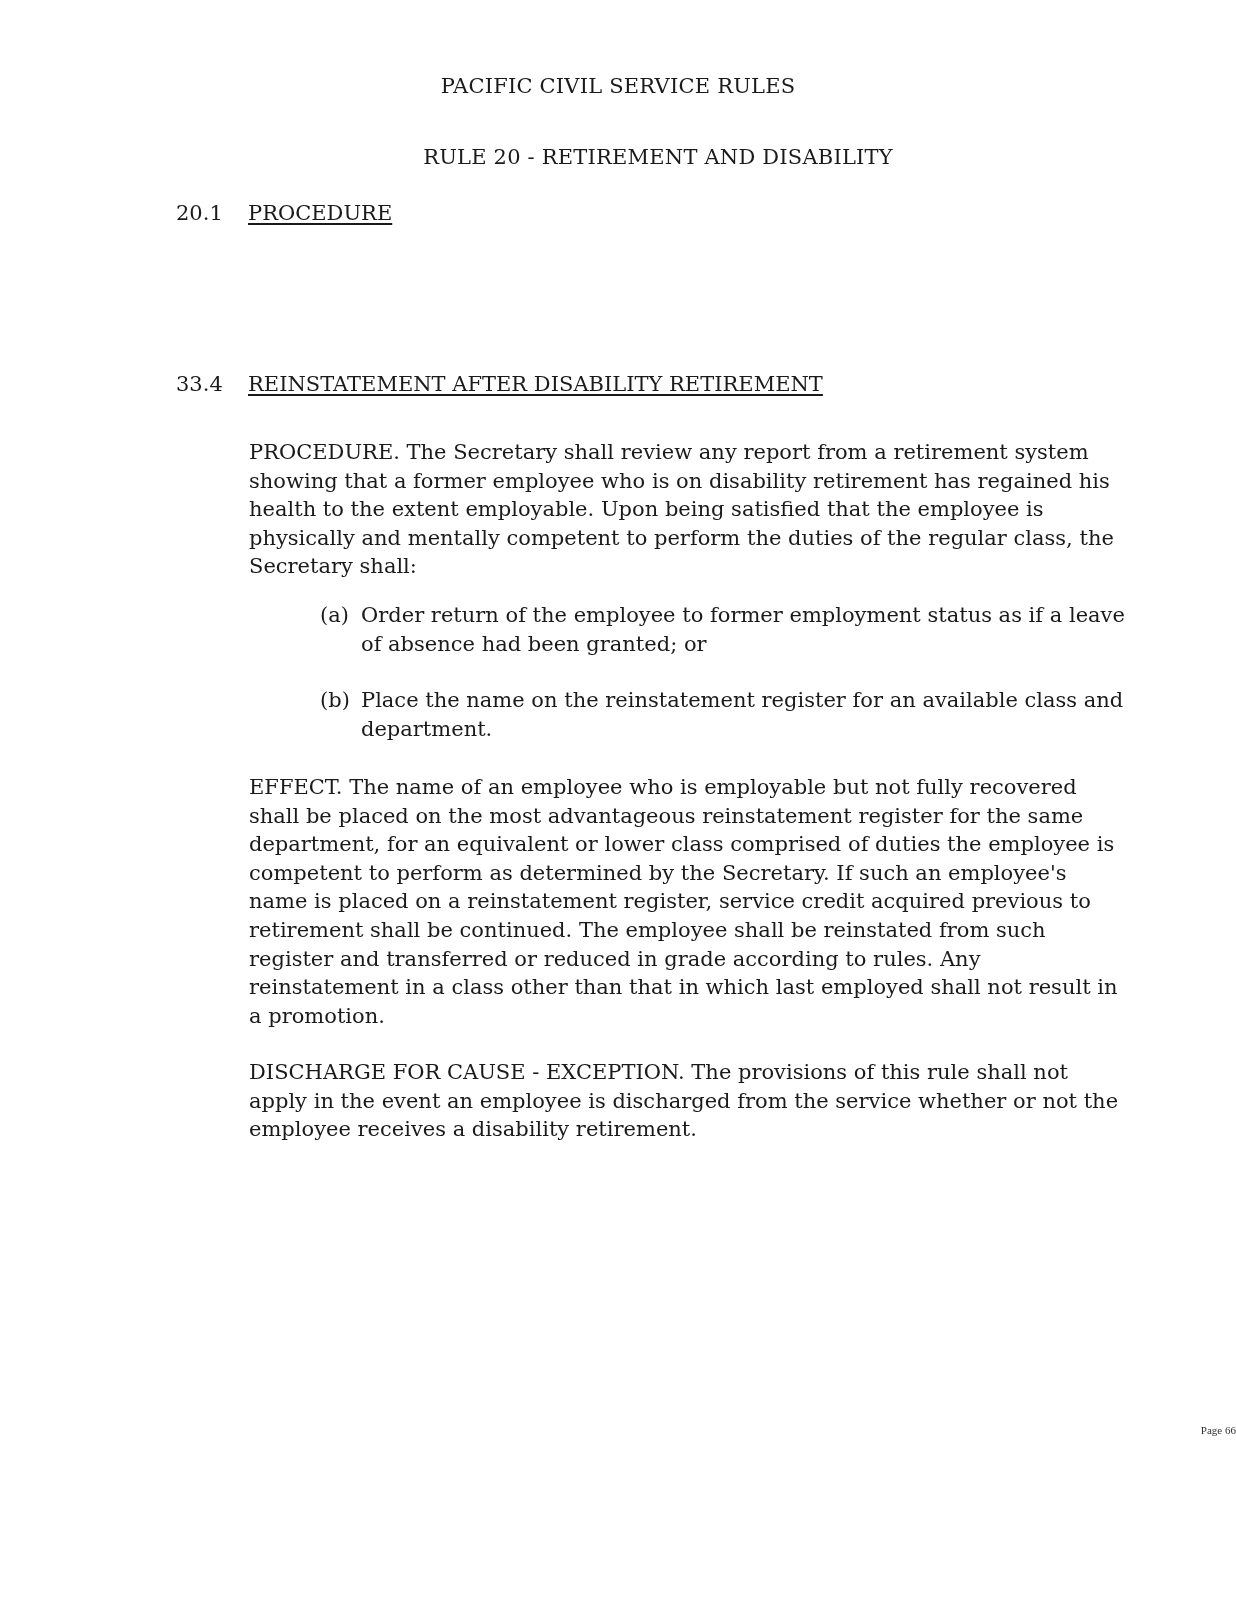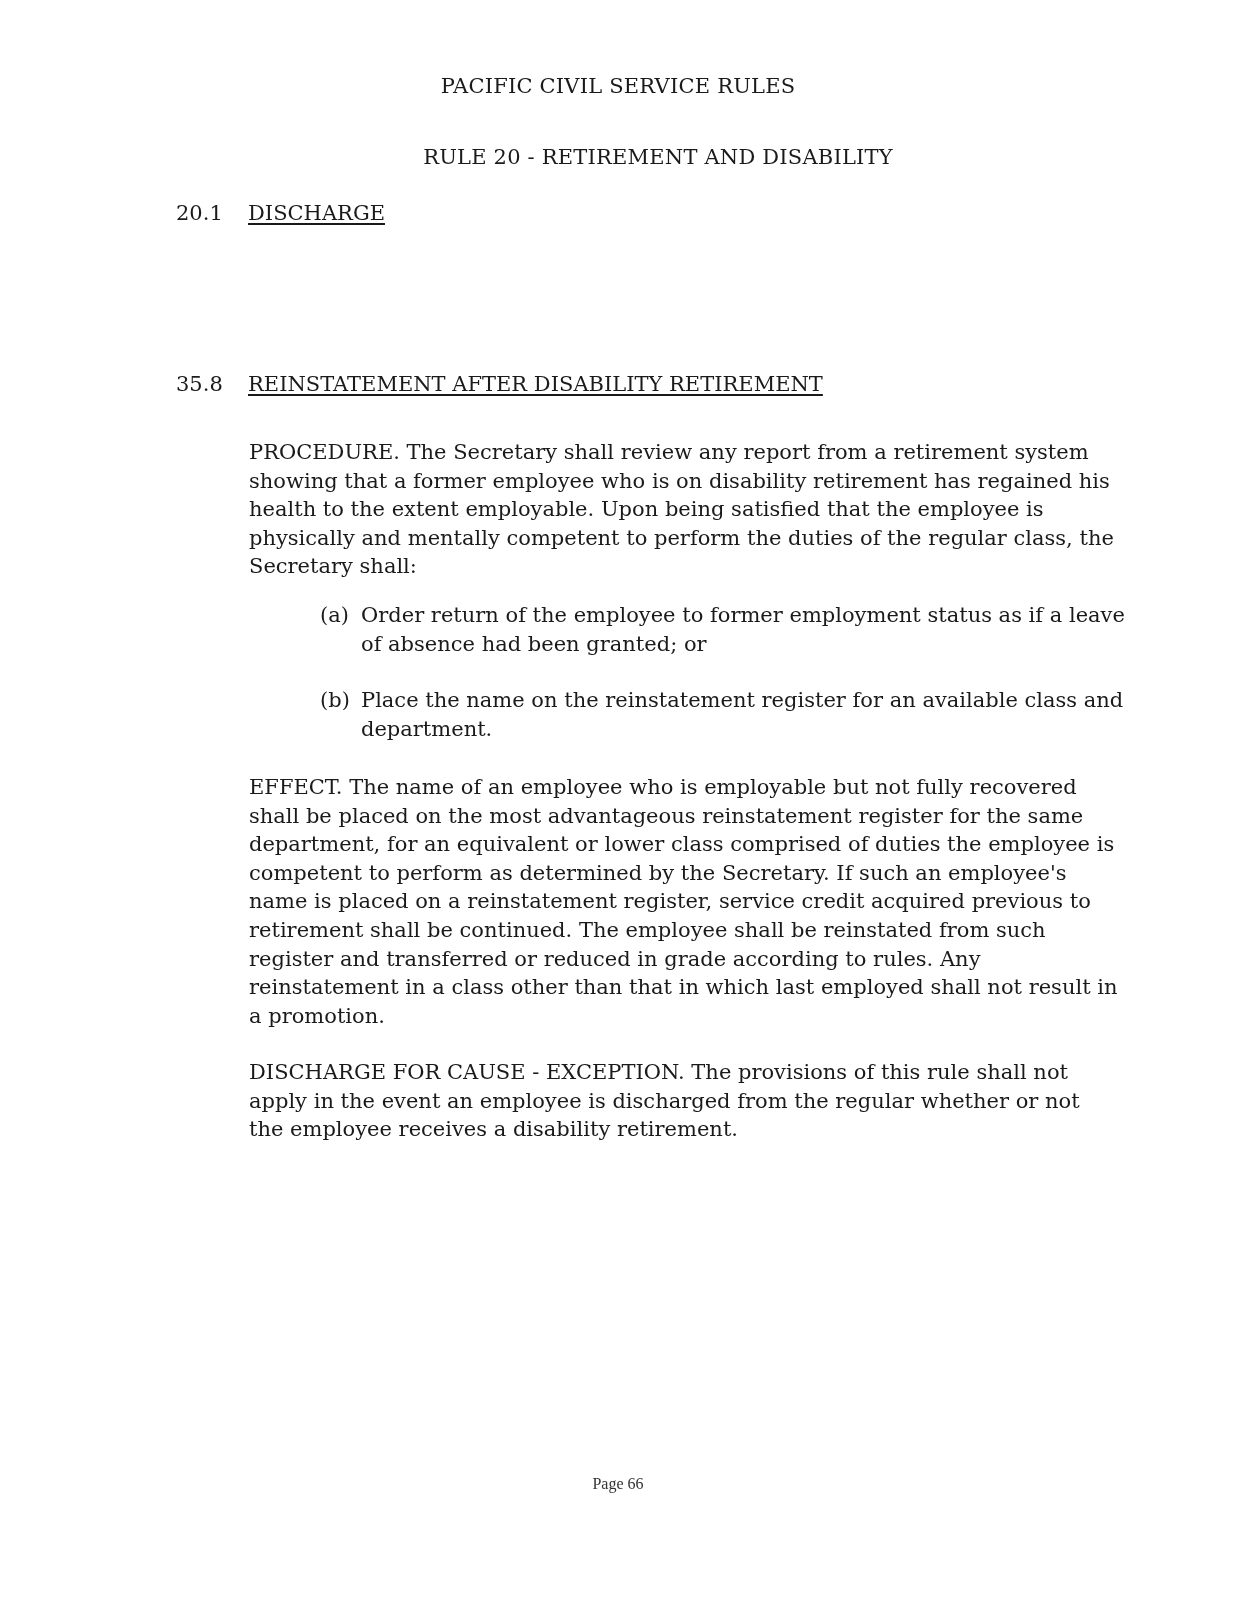--- a/index.html
+++ b/index.html
@@ -24,46 +24,46 @@
     position: absolute; left: 249px; width: 870px;
     font-size: 21px; line-height: 28.6px; margin: 0;
   }
   .item {
     position: absolute; left: 320px; width: 790px;
     font-size: 21px; line-height: 28.6px; margin: 0;
     padding-left: 41px; text-indent: -41px;
   }
   .item-label { display: inline-block; width: 41px; text-indent: 0; }
   .footer {
-    position: absolute; top: 1475px; left: 0; width: 1236px; text-align: center;
-    font-size: 16px; color: #333;
+    position: absolute; top: 1424px; left: 0; width: 1236px; text-align: right;
+    font-size: 11px; color: #333;
     font-family: "Liberation Serif", serif;
   }
 </style>
 </head>
 <body>
 
 <div class="page">
 
   <div class="doc-header title1">PACIFIC CIVIL SERVICE RULES</div>
   <div class="doc-header title2">RULE 20 - RETIREMENT AND DISABILITY</div>
 
   <div class="section-head" style="top:201px;">
-    <span class="section-num">20.1</span><span class="section-title">DISCHARGE</span>
+    <span class="section-num">20.1</span><span class="section-title">PROCEDURE</span>
   </div>
 
 
   <div class="section-head" style="top:372px;">
-    <span class="section-num">35.8</span><span class="section-title">REINSTATEMENT AFTER DISABILITY RETIREMENT</span>
+    <span class="section-num">33.4</span><span class="section-title">REINSTATEMENT AFTER DISABILITY RETIREMENT</span>
   </div>
 
   <p class="para" style="top:438px;">PROCEDURE.  The Secretary shall review any report from a retirement system showing that a former employee who is on disability retirement has regained his health to the extent employable.  Upon being satisfied that the employee is physically and mentally competent to perform the duties of the regular class, the Secretary shall:</p>
 
   <p class="item" style="top:686px;"><span class="item-label">(b)</span><span>Place the name on the reinstatement register for an available class and department.</span></p>
 
   <p class="item" style="top:601px;"><span class="item-label">(a)</span><span>Order return of the employee to former employment status as if a leave of absence had been granted; or</span></p>
 
   <p class="para" style="top:773px;">EFFECT.  The name of an employee who is employable but not fully recovered shall be placed on the most advantageous reinstatement register for the same department, for an equivalent or lower class comprised of duties the employee is competent to perform as determined by the Secretary.  If such an employee's name is placed on a reinstatement register, service credit acquired previous to retirement shall be continued.  The employee shall be reinstated from such register and transferred or reduced in grade according to rules.  Any reinstatement in a class other than that in which last employed shall not result in a promotion.</p>
 
-  <p class="para" style="top:1058px;">DISCHARGE FOR CAUSE - EXCEPTION.  The provisions of this rule shall not apply in the event an employee is discharged from the regular whether or not the employee receives a disability retirement.</p>
+  <p class="para" style="top:1058px;">DISCHARGE FOR CAUSE - EXCEPTION.  The provisions of this rule shall not apply in the event an employee is discharged from the service whether or not the employee receives a disability retirement.</p>
 
   <div class="footer">Page 66</div>
 </div>
 
 </body></html>

